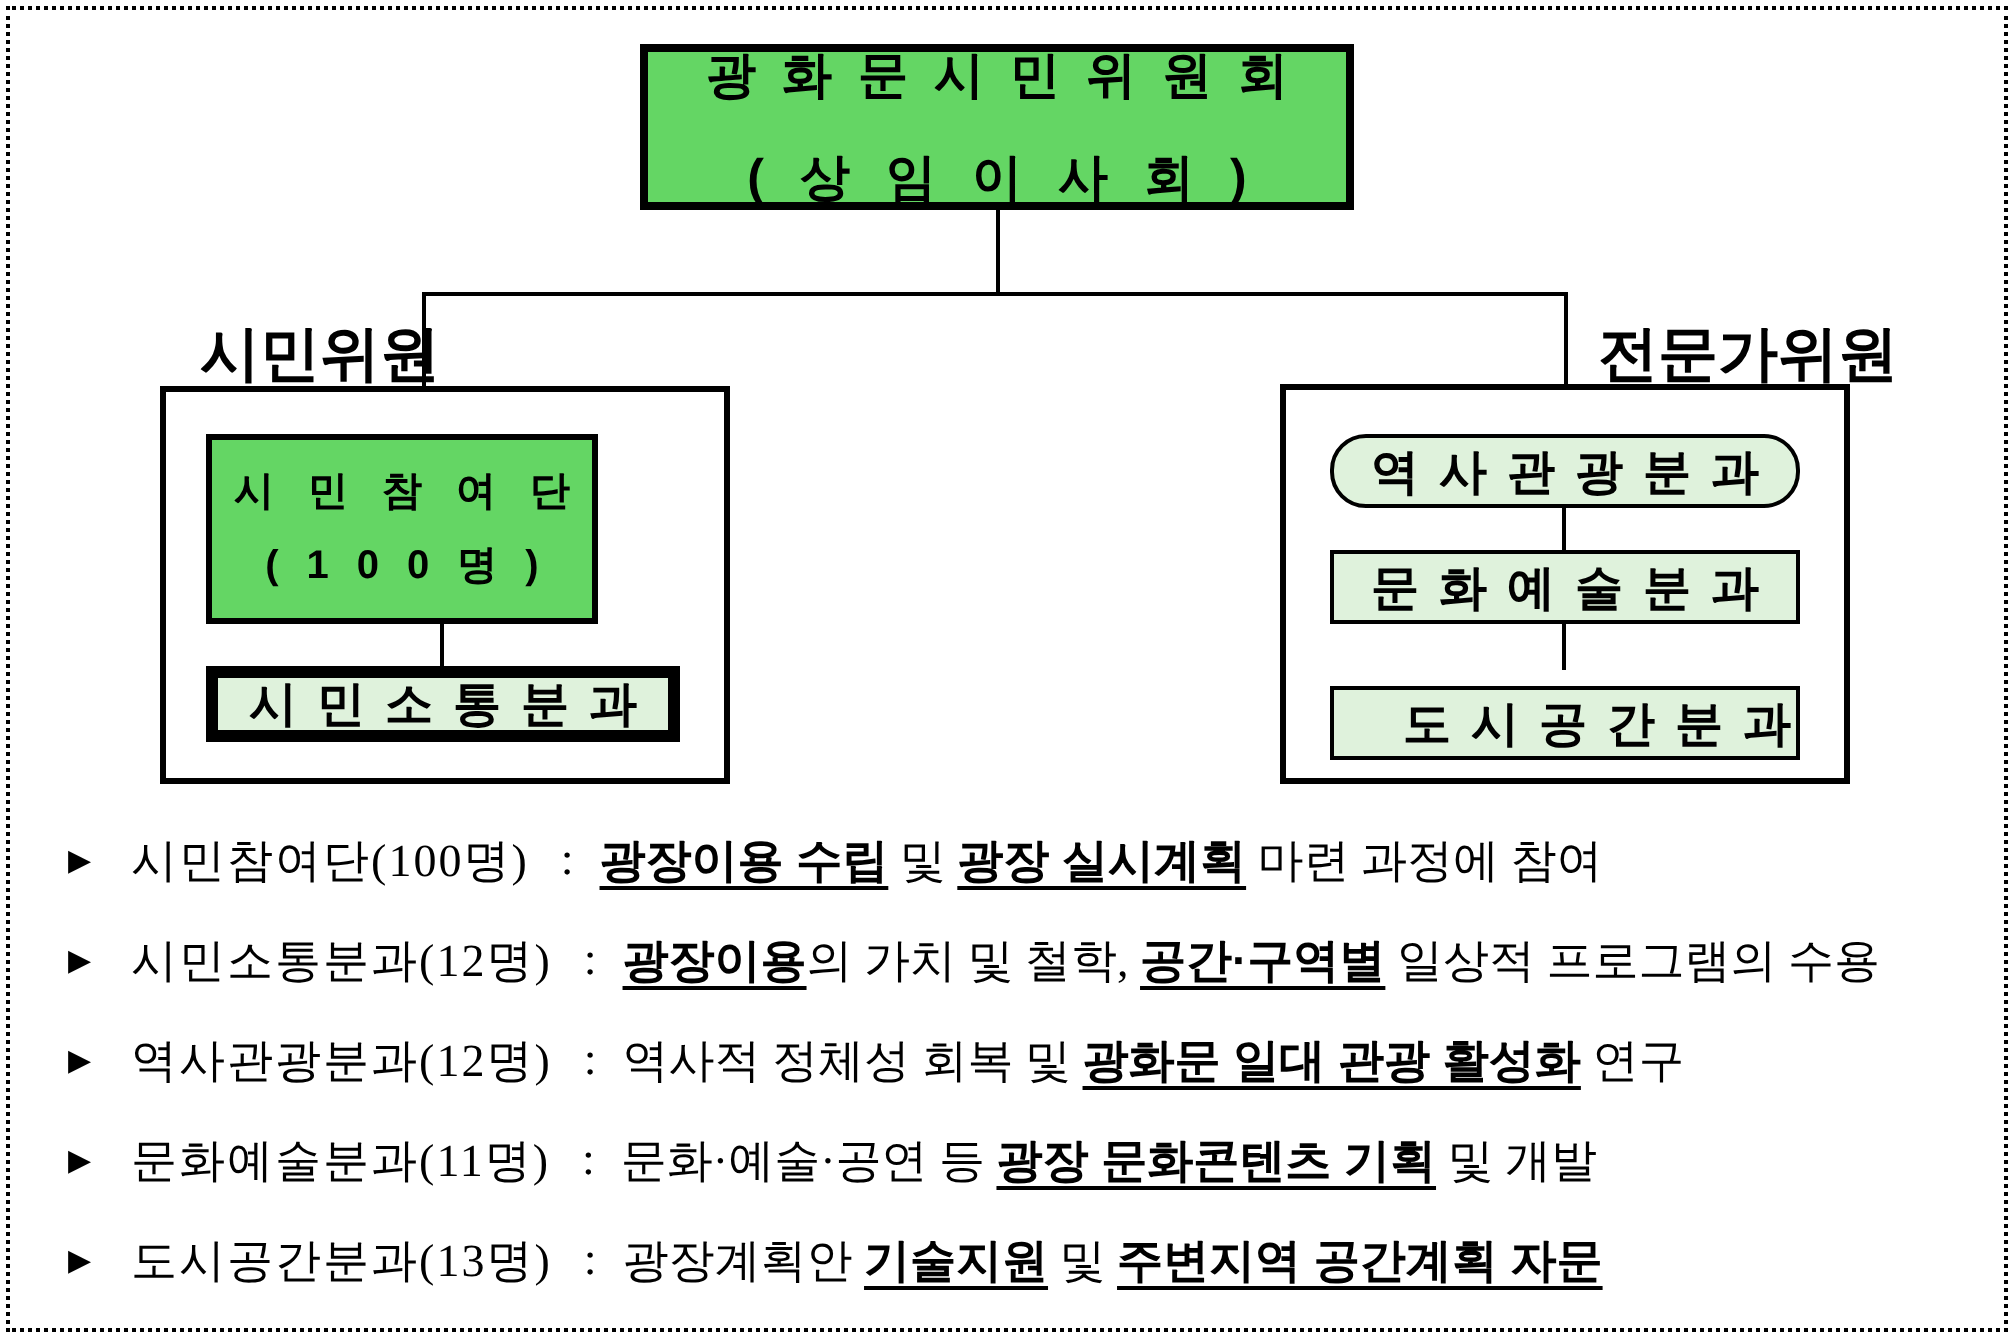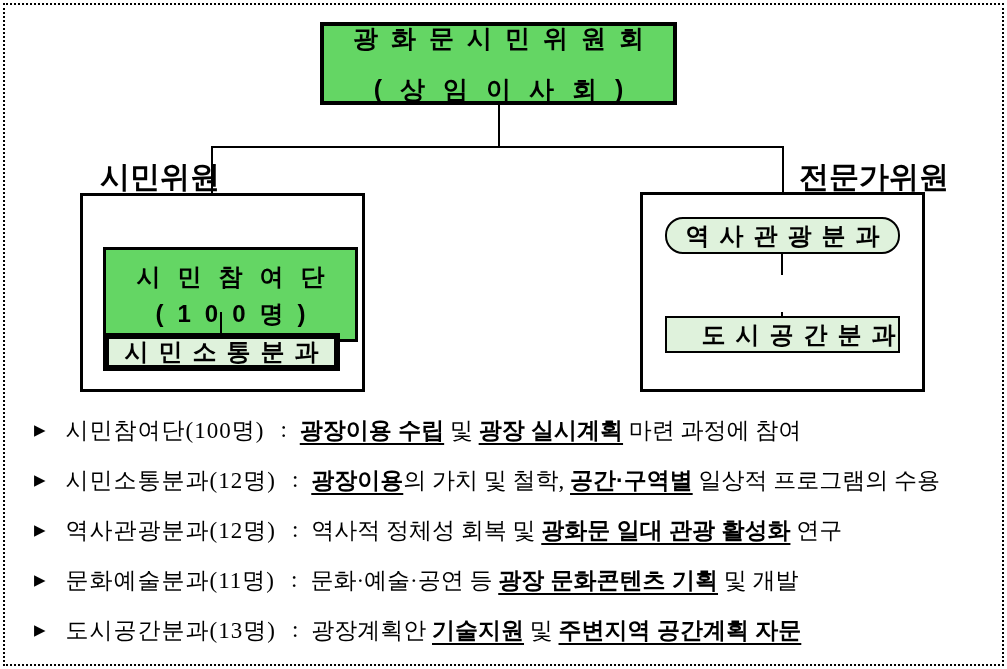--- a/index.html
+++ b/index.html
@@ -30,27 +30,27 @@
   .c-e0      { left:781px; top:254px; width:2px; height:21px; }
   .c-e1      { left:781px; top:312px; width:2px; height:23px; }
 
   .group-label { position:absolute; font-size:30px; font-weight:bold; letter-spacing:0; }
   .label-left  { left:100px; top:157px; }
   .label-right { left:799px; top:157px; }
 
   .outer-left  { left:80px;  top:193px; width:285px; height:199px; background:#fff; border:3px solid #000; }
   .outer-right { left:640px; top:192px; width:285px; height:200px; background:#fff; border:3px solid #000; }
 
-  .citizen-box { left:103px; top:217px; width:255px; height:95px;
-    background:var(--green); border:3px solid #000; font-size:24px; line-height:37px;margin-top:30px; }
+  .citizen-box { left:103px; top:217px; width:196px; height:95px;
+    background:var(--green); border:3px solid #000; font-size:20px; line-height:37px; }
   .comm-box { left:103px; top:333px; width:237px; height:38px;
     background:var(--pale); border:6px solid #000000; font-size:24px; }
   .expert-box { left:665px; width:235px; height:37px;
     background:var(--pale); border:2px solid #000; font-size:24px; }
-  .eb0 { top:217px;border-radius:18px; } .eb1 { top:275px; } .eb2 { top:316px;padding-left:32px; }
+  .eb0 { top:217px;border-radius:18px; } .eb1 { top:275px; } .eb2 { top:343px;padding-left:32px; }
 
   
   .ls10 { letter-spacing:10px; margin-right:-10px; white-space:nowrap; }
   .ls13 { letter-spacing:13px; margin-right:-13px; white-space:nowrap; }
   .ls14 { letter-spacing:14px; margin-right:-14px; white-space:nowrap; }
   .ls17 { letter-spacing:17px; margin-right:-17px; white-space:nowrap; }
   .ls18 { letter-spacing:18px; margin-right:-18px; white-space:nowrap; }
 
   
   .bullets { position:absolute; left:30px; top:405px; width:960px;
@@ -92,20 +92,23 @@
   <div class="vline c-cit-v"></div>
   <div class="box comm-box">
     <span class="ls10">시민소통분과</span>
   </div>
 
   <div class="box outer-right"></div>
   <div class="box expert-box eb0">
     <span class="ls10">역사관광분과</span>
   </div>
   <div class="vline c-e0"></div>
+  <div class="box expert-box eb1">
+    <span class="ls10">문화예술분과</span>
+  </div>
   <div class="vline c-e1"></div>
   <div class="box expert-box eb2">
     <span class="ls10">도시공간분과</span>
   </div>
 
   <div class="bullets">
   <div class="row">
     <span class="bullet">▶</span>
     <span class="title">시민참여단(100명)</span>
     <span class="colon">:</span>

